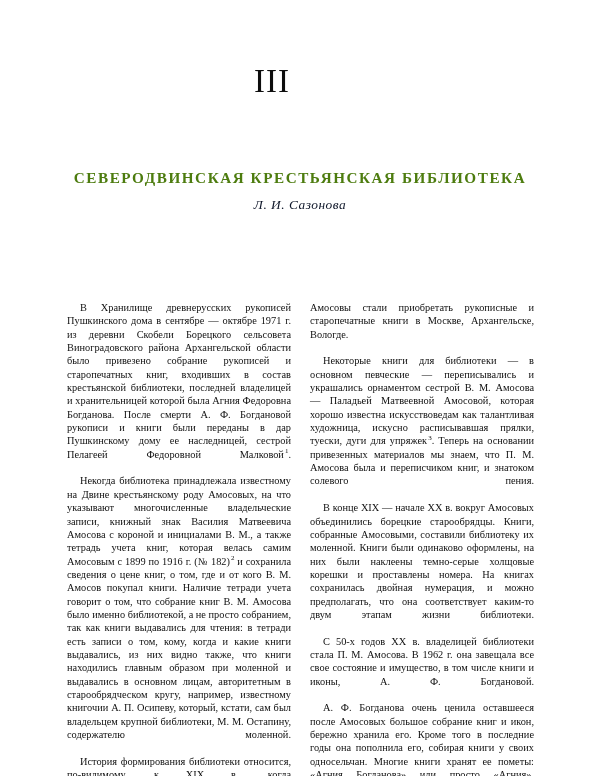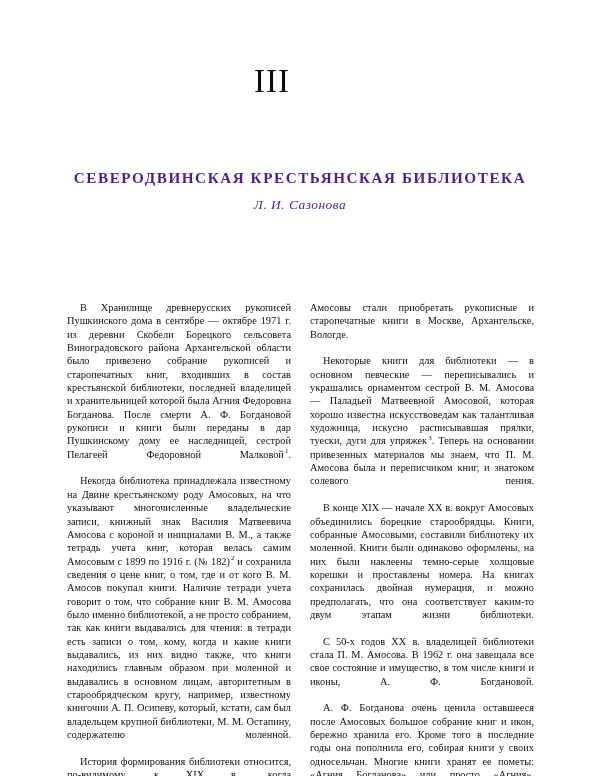--- a/index.html
+++ b/index.html
@@ -41,36 +41,36 @@
   .article-title {
     position: absolute;
     left: 0;
     top: 158px;
     width: 600px;
     text-align: center;
     font-family: "Liberation Serif", "DejaVu Serif", serif;
     font-size: 15.2px;
     line-height: 20px;
     letter-spacing: 1.55px;
-    color: #4c1d95;
+    color: #4d7c0f;
     white-space: nowrap;
   }
 
   .article-author {
     position: absolute;
     left: 0;
     top: 196px;
     width: 600px;
     text-align: center;
     font-family: "Liberation Serif", "DejaVu Serif", serif;
     font-style: italic;
     font-size: 13.4px;
     line-height: 17px;
     letter-spacing: 0.5px;
-    color: #4c1d95;
+    color: #0f172a;
   }
 
   
   .body-columns {
     position: absolute;
     left: 67px;
     top: 301px;
     width: 467px;
     height: 452px;
   }

